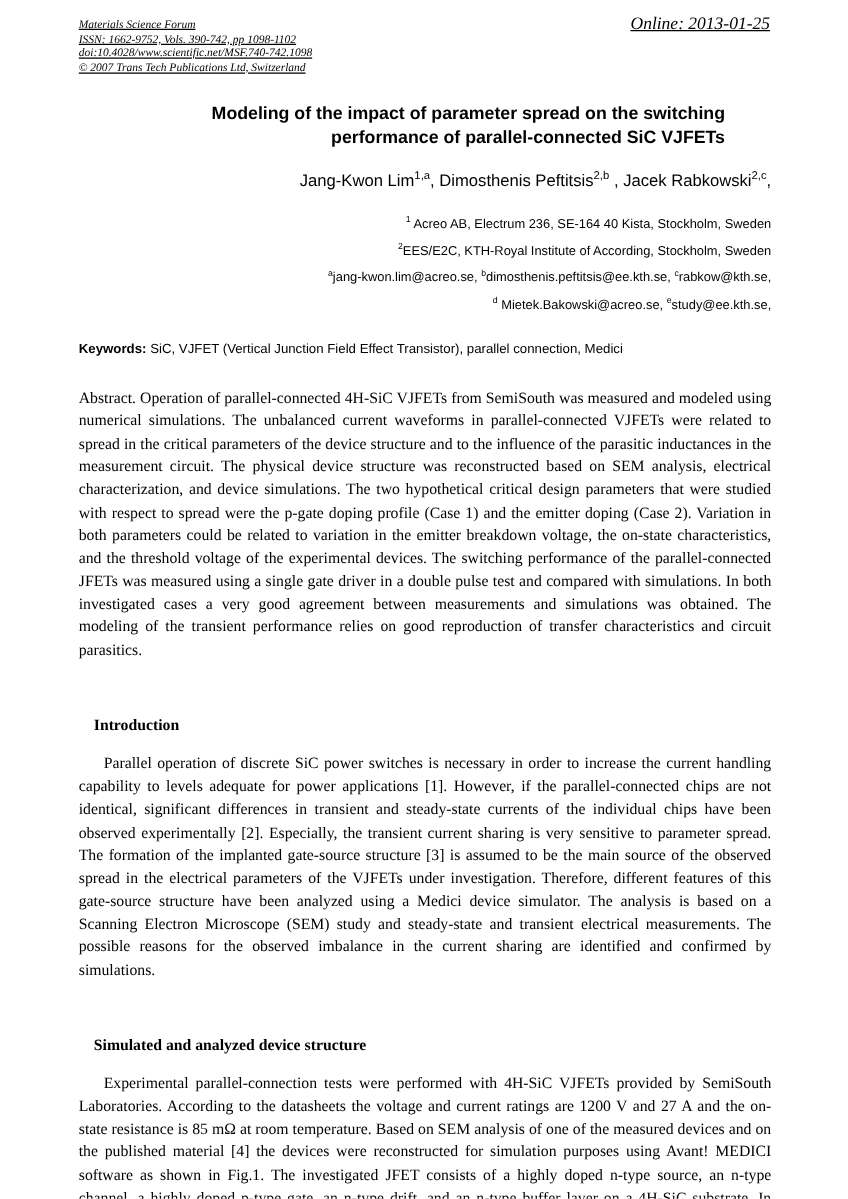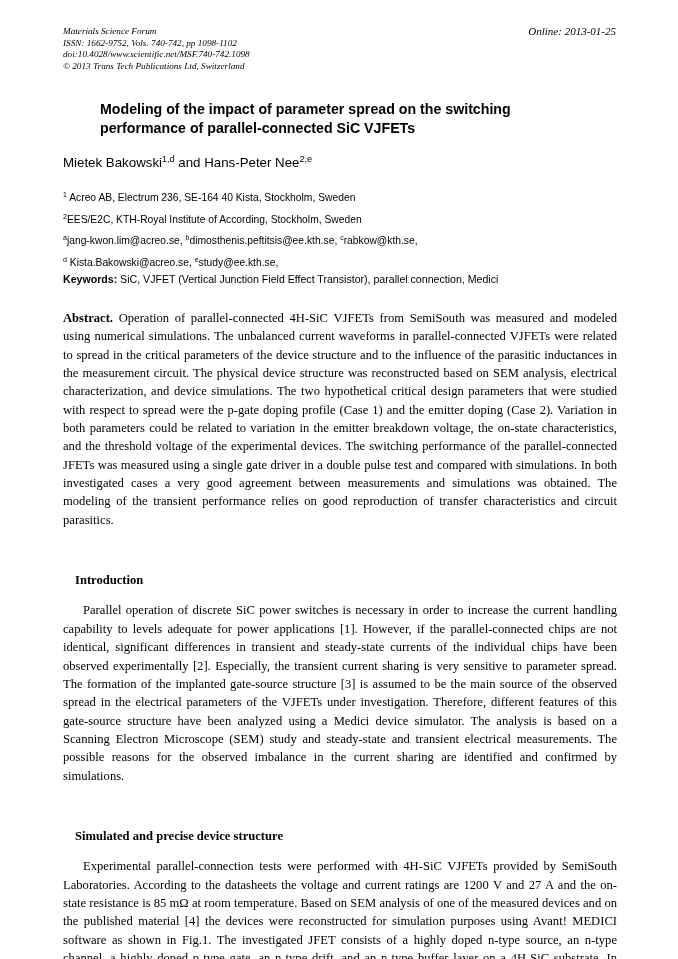--- a/index.html
+++ b/index.html
@@ -20,52 +20,53 @@
     left: 0; top: 0;
     width: 678px;
     height: 959px;
     overflow: hidden;
   }
 
   
   .header {
     position: absolute;
     left: 63px;
-    top: 26px;
+    top: 14px;
     width: 554px;
+    text-decoration: underline;
   }
   .header-row {
     display: flex;
     justify-content: space-between;
     align-items: flex-start;
   }
   .journal-block {
     font-family: "Liberation Serif", "DejaVu Serif", serif;
     font-style: italic;
     font-size: 9.2px;
     line-height: 11.6px;
     white-space: nowrap;
   }
   .journal-block div { white-space: nowrap; }
   .online-date {
     font-family: "Liberation Serif", "DejaVu Serif", serif;
     font-style: italic;
-    font-size: 11px;
+    font-size: 14px;
     line-height: 11.6px;
     white-space: nowrap;
     padding-right: 1px;
   }
 
   
   .front {
     position: absolute;
     left: 63px;
-    top: 100px;
+    top: 82px;
     width: 554px;
-    text-align: left;
+    text-align: right;
   }
   .paper-title {
     font-family: "Liberation Sans", "DejaVu Sans", sans-serif;
     font-weight: bold;
     font-size: 14.2px;
     line-height: 19px;
     margin: 0 auto;
     width: 480px;
   }
   .authors {
@@ -117,80 +118,80 @@
   p.body {
     margin: 0 0 0 0;
     font-family: "Liberation Serif", "DejaVu Serif", serif;
     font-size: 12.6px;
     line-height: 18.35px;
     text-align: justify;
     text-justify: inter-word;
     hyphens: none;
   }
   p.body.indent { text-indent: 20px; }
-  .abs-label { font-weight: bold; }
+  .abs-label { font-weight: normal; }
   h2.section {
     margin: 12px;
     font-family: "Liberation Serif", "DejaVu Serif", serif;
     font-weight: bold;
     font-size: 12.6px;
     line-height: 18.35px;
   }
   .gap-after-abstract { height: 30px; }
   .gap-section { height: 30px; }
 </style>
 </head>
 <body>
 
 <div class="page">
 
   <div class="header">
     <div class="header-row">
       <div class="journal-block">
         <div>Materials Science Forum</div>
-        <div>ISSN: 1662-9752, Vols. 740-742, pp 1098-1102</div>
+        <div>ISSN: 1662-9752, Vols. 390-742, pp 1098-1102</div>
         <div>doi:10.4028/www.scientific.net/MSF.740-742.1098</div>
-        <div>© 2013 Trans Tech Publications Ltd, Switzerland</div>
+        <div>© 2007 Trans Tech Publications Ltd, Switzerland</div>
       </div>
       <div class="online-date">Online: 2013-01-25</div>
     </div>
   </div>
 
   <div class="front">
     <div class="paper-title">
       <span>Modeling of the impact of parameter spread on the switching</span>
       <span>performance of parallel-connected SiC VJFETs</span>
     </div>
 
     <div class="authors">
-      <span class="ln2" id="author-line-2"><span>Mietek Bakowski</span><sup>1,d</sup><span> and </span><span>Hans-Peter Nee</span><sup>2,e</sup></span>
+      <span class="ln1" id="author-line-1"><span>Jang-Kwon Lim</span><sup>1,a</sup><span>, </span><span>Dimosthenis Peftitsis</span><sup>2,b</sup><span> , </span><span>Jacek Rabkowski</span><sup>2,c</sup><span>,</span></span>
     </div>
 
     <div class="affil" id="affiliation-list">
         <div><sup>1</sup><span> Acreo AB, Electrum 236, SE-164 40 Kista, Stockholm, Sweden</span></div>
         <div><sup>2</sup><span>EES/E2C, KTH-Royal Institute of According, Stockholm, Sweden</span></div>
       </div>
 
     <div class="emails" id="email-list">
         <div><sup>a</sup><span>jang-kwon.lim@acreo.se, </span><sup>b</sup><span>dimosthenis.peftitsis@ee.kth.se, </span><sup>c</sup><span>rabkow@kth.se,</span></div>
-        <div><sup>d</sup><span> Kista.Bakowski@acreo.se, </span><sup>e</sup><span>study@ee.kth.se,</span></div>
+        <div><sup>d</sup><span> Mietek.Bakowski@acreo.se, </span><sup>e</sup><span>study@ee.kth.se,</span></div>
       </div>
   </div>
 
   <div class="keywords">
     <span class="kw-label">Keywords:</span><span> SiC, VJFET (Vertical Junction Field Effect Transistor), parallel connection, Medici</span>
   </div>
 
   <div class="body-col">
     <p class="body"><span class="abs-label">Abstract.</span><span> Operation of parallel-connected 4H-SiC VJFETs from SemiSouth was measured and modeled using numerical simulations. The unbalanced current waveforms in parallel-connected VJFETs were related to spread in the critical parameters of the device structure and to the influence of the parasitic inductances in the measurement circuit. The physical device structure was reconstructed based on SEM analysis, electrical characterization, and device simulations. The two hypothetical critical design parameters that were studied with respect to spread were the p-gate doping profile (Case 1) and the emitter doping (Case 2). Variation in both parameters could be related to variation in the emitter breakdown voltage, the on-state characteristics, and the threshold voltage of the experimental devices. The switching performance of the parallel-connected JFETs was measured using a single gate driver in a double pulse test and compared with simulations. In both investigated cases a very good agreement between measurements and simulations was obtained. The modeling of the transient performance relies on good reproduction of transfer characteristics and circuit parasitics.</span></p>
 
     <div class="gap-after-abstract"></div>
 
     <h2 class="section">Introduction</h2>
     <p class="body indent">Parallel operation of discrete SiC power switches is necessary in order to increase the current handling capability to levels adequate for power applications [1]. However, if the parallel-connected chips are not identical, significant differences in transient and steady-state currents of the individual chips have been observed experimentally [2]. Especially, the transient current sharing is very sensitive to parameter spread. The formation of the implanted gate-source structure [3] is assumed to be the main source of the observed spread in the electrical parameters of the VJFETs under investigation. Therefore, different features of this gate-source structure have been analyzed using a Medici device simulator. The analysis is based on a Scanning Electron Microscope (SEM) study and steady-state and transient electrical measurements. The possible reasons for the observed imbalance in the current sharing are identified and confirmed by simulations.</p>
 
     <div class="gap-section"></div>
 
-    <h2 class="section">Simulated and precise device structure</h2>
+    <h2 class="section">Simulated and analyzed device structure</h2>
     <p class="body indent">Experimental parallel-connection tests were performed with 4H-SiC VJFETs provided by SemiSouth Laboratories. According to the datasheets the voltage and current ratings are 1200 V and 27 A and the on-state resistance is 85 mΩ at room temperature. Based on SEM analysis of one of the measured devices and on the published material [4] the devices were reconstructed for simulation purposes using Avant! MEDICI software as shown in Fig.1. The investigated JFET consists of a highly doped n-type source, an n-type channel, a highly doped p-type gate, an n-type drift, and an n-type buffer layer on a 4H-SiC substrate. In comparison to all other JFETs, this specific JFET structure utilizes angular implantation to create the p-type gate. This inherent structure requires precise control of the ion-implantation technique in order to realize the channel width corresponding to the desired threshold voltage. Two hypothetical cases able to explain the</p>
   </div>
 
 </div>
 
 </body></html>

